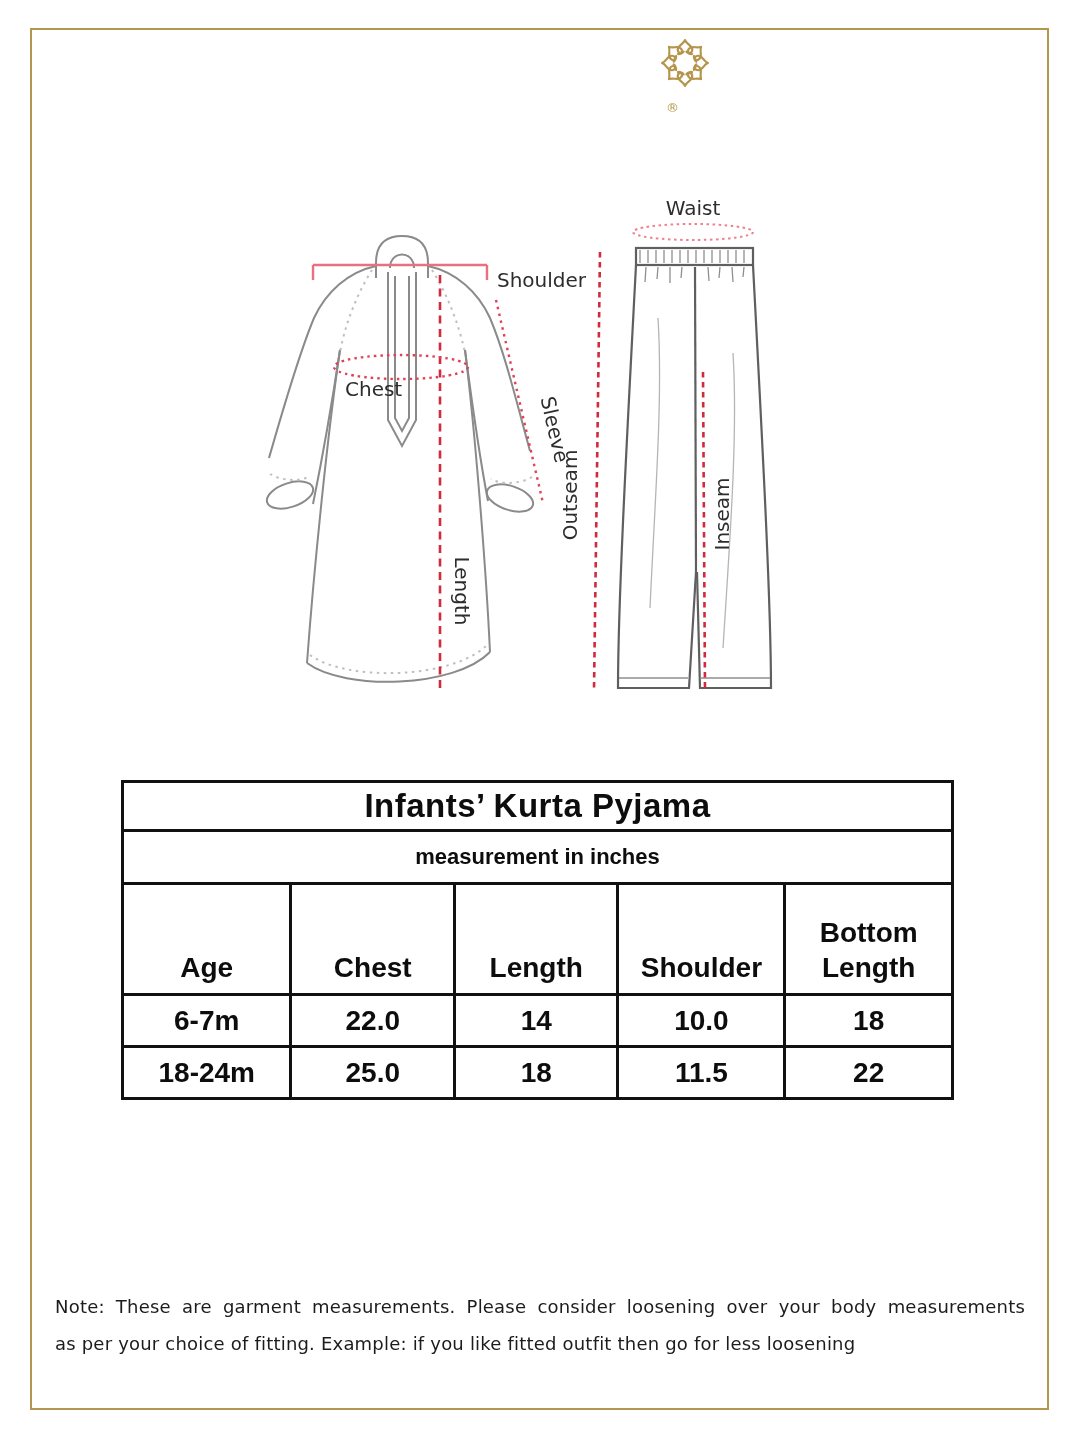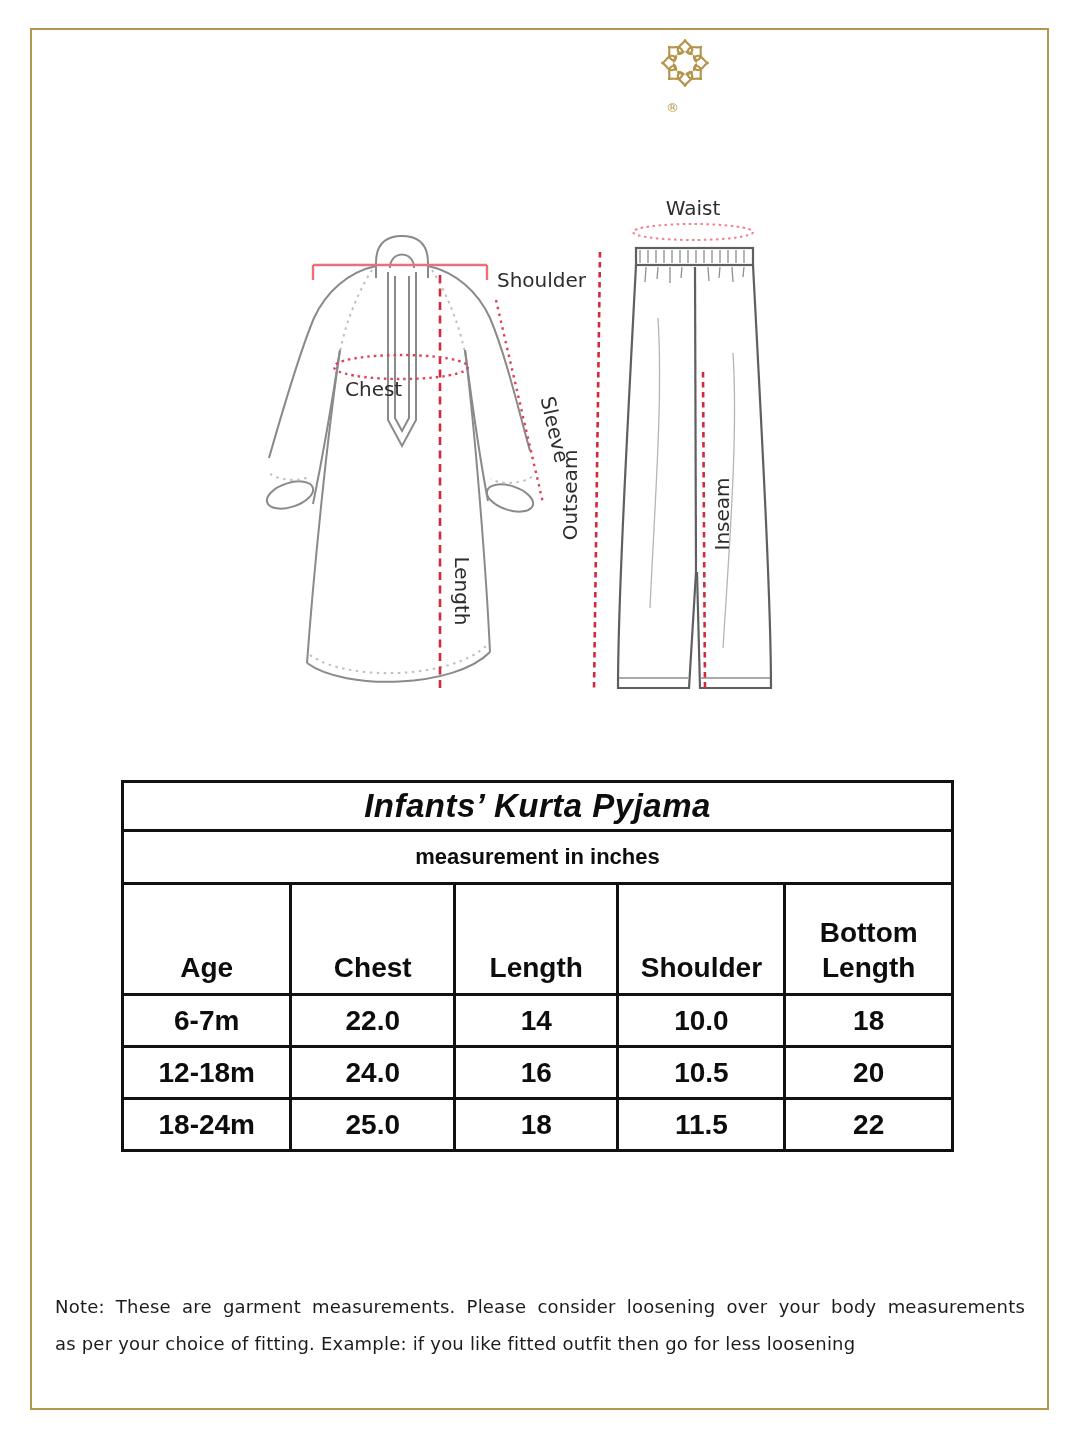--- a/index.html
+++ b/index.html
@@ -15,21 +15,21 @@
   .logo-reg{position:absolute;left:666px;top:100px;font-size:13px;color:#b5954c;}
   
   .diagram{position:absolute;left:210px;top:168px;}
   .diagram text{font-family:"DejaVu Sans",sans-serif;font-size:20px;fill:#2d2d2d;}
   
   table.size{position:absolute;left:121px;top:780px;width:833px;border-collapse:collapse;
         table-layout:fixed;font-family:"Liberation Sans",sans-serif;color:#0d0d0d;
         border:3px solid #111111;}
   table.size td,table.size th{border:3px solid #111111;text-align:center;vertical-align:middle;
         padding:0;overflow:hidden;}
-  td.t-title{height:46px;font-size:33px;font-weight:bold;letter-spacing:.5px;font-style:italic;}
+  td.t-title{height:46px;font-size:33px;font-weight:bold;letter-spacing:.5px;}
   td.t-sub{height:50px;font-size:22px;font-weight:bold;}
   tr.head th{height:100px;font-size:28px;font-weight:bold;vertical-align:bottom;
         padding-bottom:8px;line-height:1.25;}
   tr.data td{height:49px;font-size:28px;font-weight:bold;}
   col.c1{width:20.3%}col.c2{width:19.7%}col.c3{width:19.7%}col.c4{width:20.1%}col.c5{width:20.2%}
   
   .note{position:absolute;left:55px;top:1288px;width:970px;font-size:18px;color:#1c1c1c;
         line-height:37px;letter-spacing:.2px;}
   .note-l1{text-align:justify;text-align-last:justify;}
   .note-l2{text-align:left;}
@@ -151,27 +151,20 @@
         <th>Bottom Length</th>
       </tr>
       <tr class="data">
         <td>6-7m</td>
         <td>22.0</td>
         <td>14</td>
         <td>10.0</td>
         <td>18</td>
       </tr>
       <tr class="data">
-        <td>12-18m</td>
-        <td>24.0</td>
-        <td>16</td>
-        <td>10.5</td>
-        <td>20</td>
-      </tr>
-      <tr class="data">
         <td>18-24m</td>
         <td>25.0</td>
         <td>18</td>
         <td>11.5</td>
         <td>22</td>
       </tr>
     </tbody>
   </table>
 
   <div class="note">

